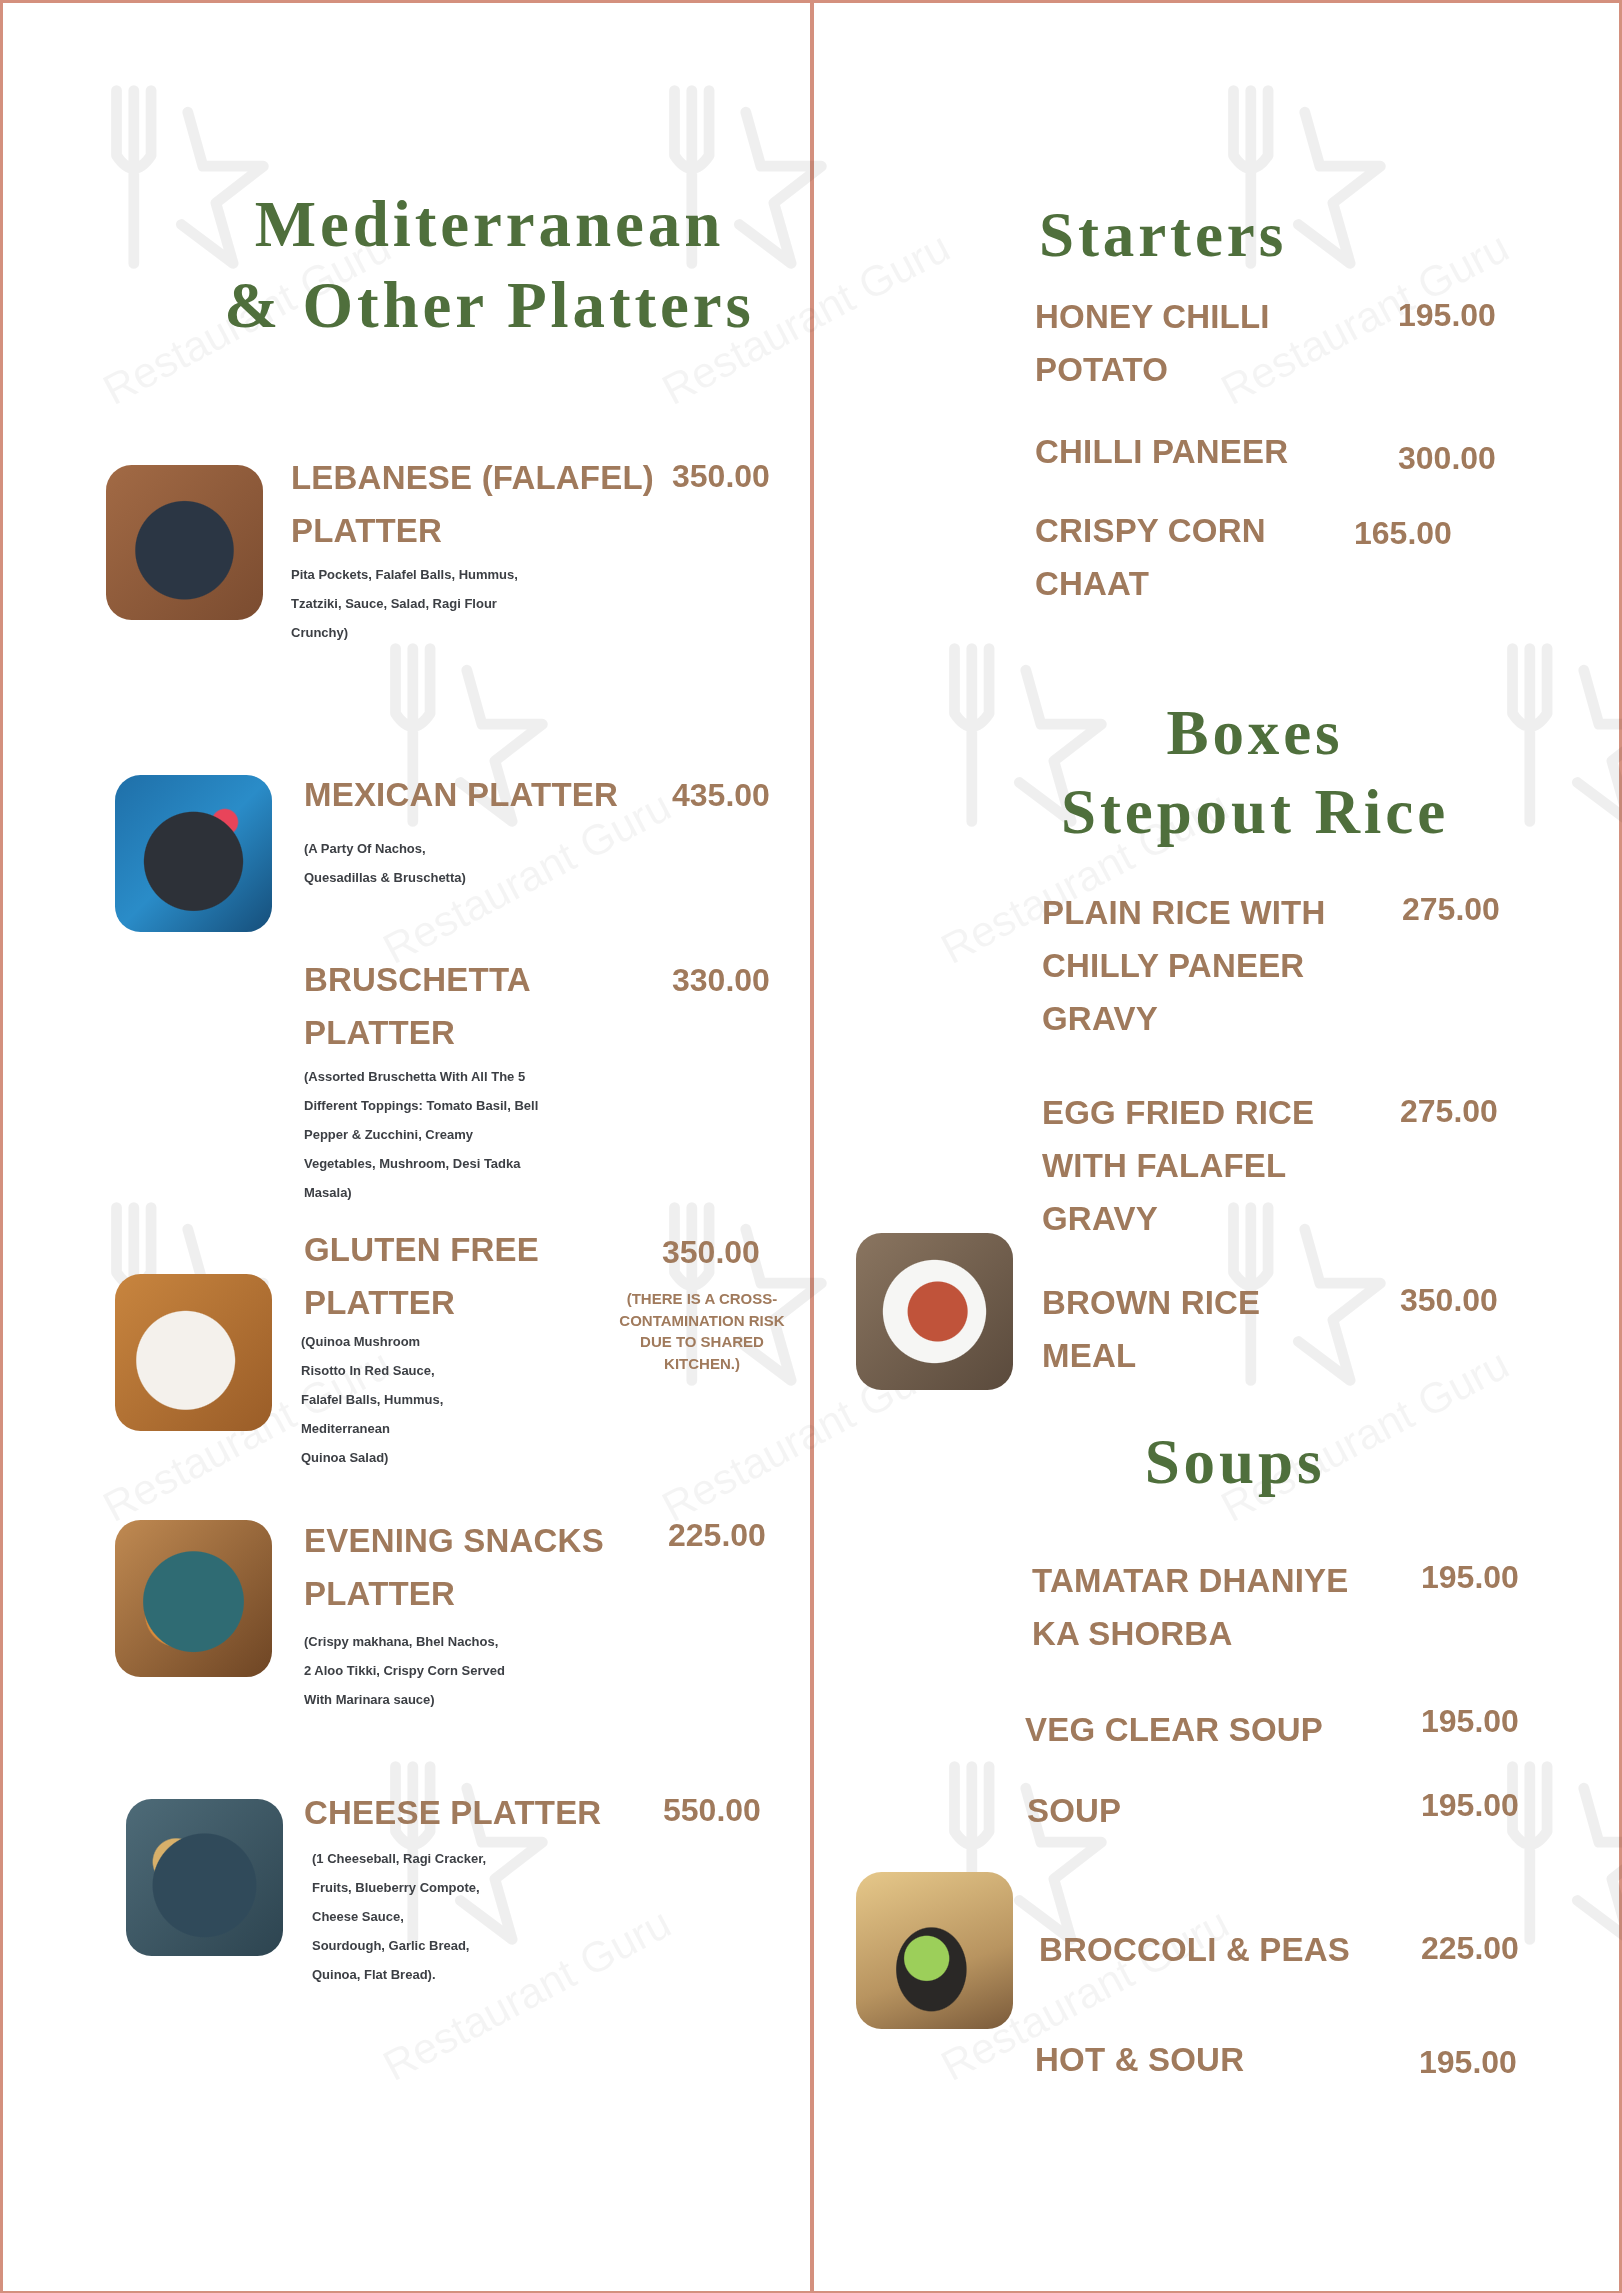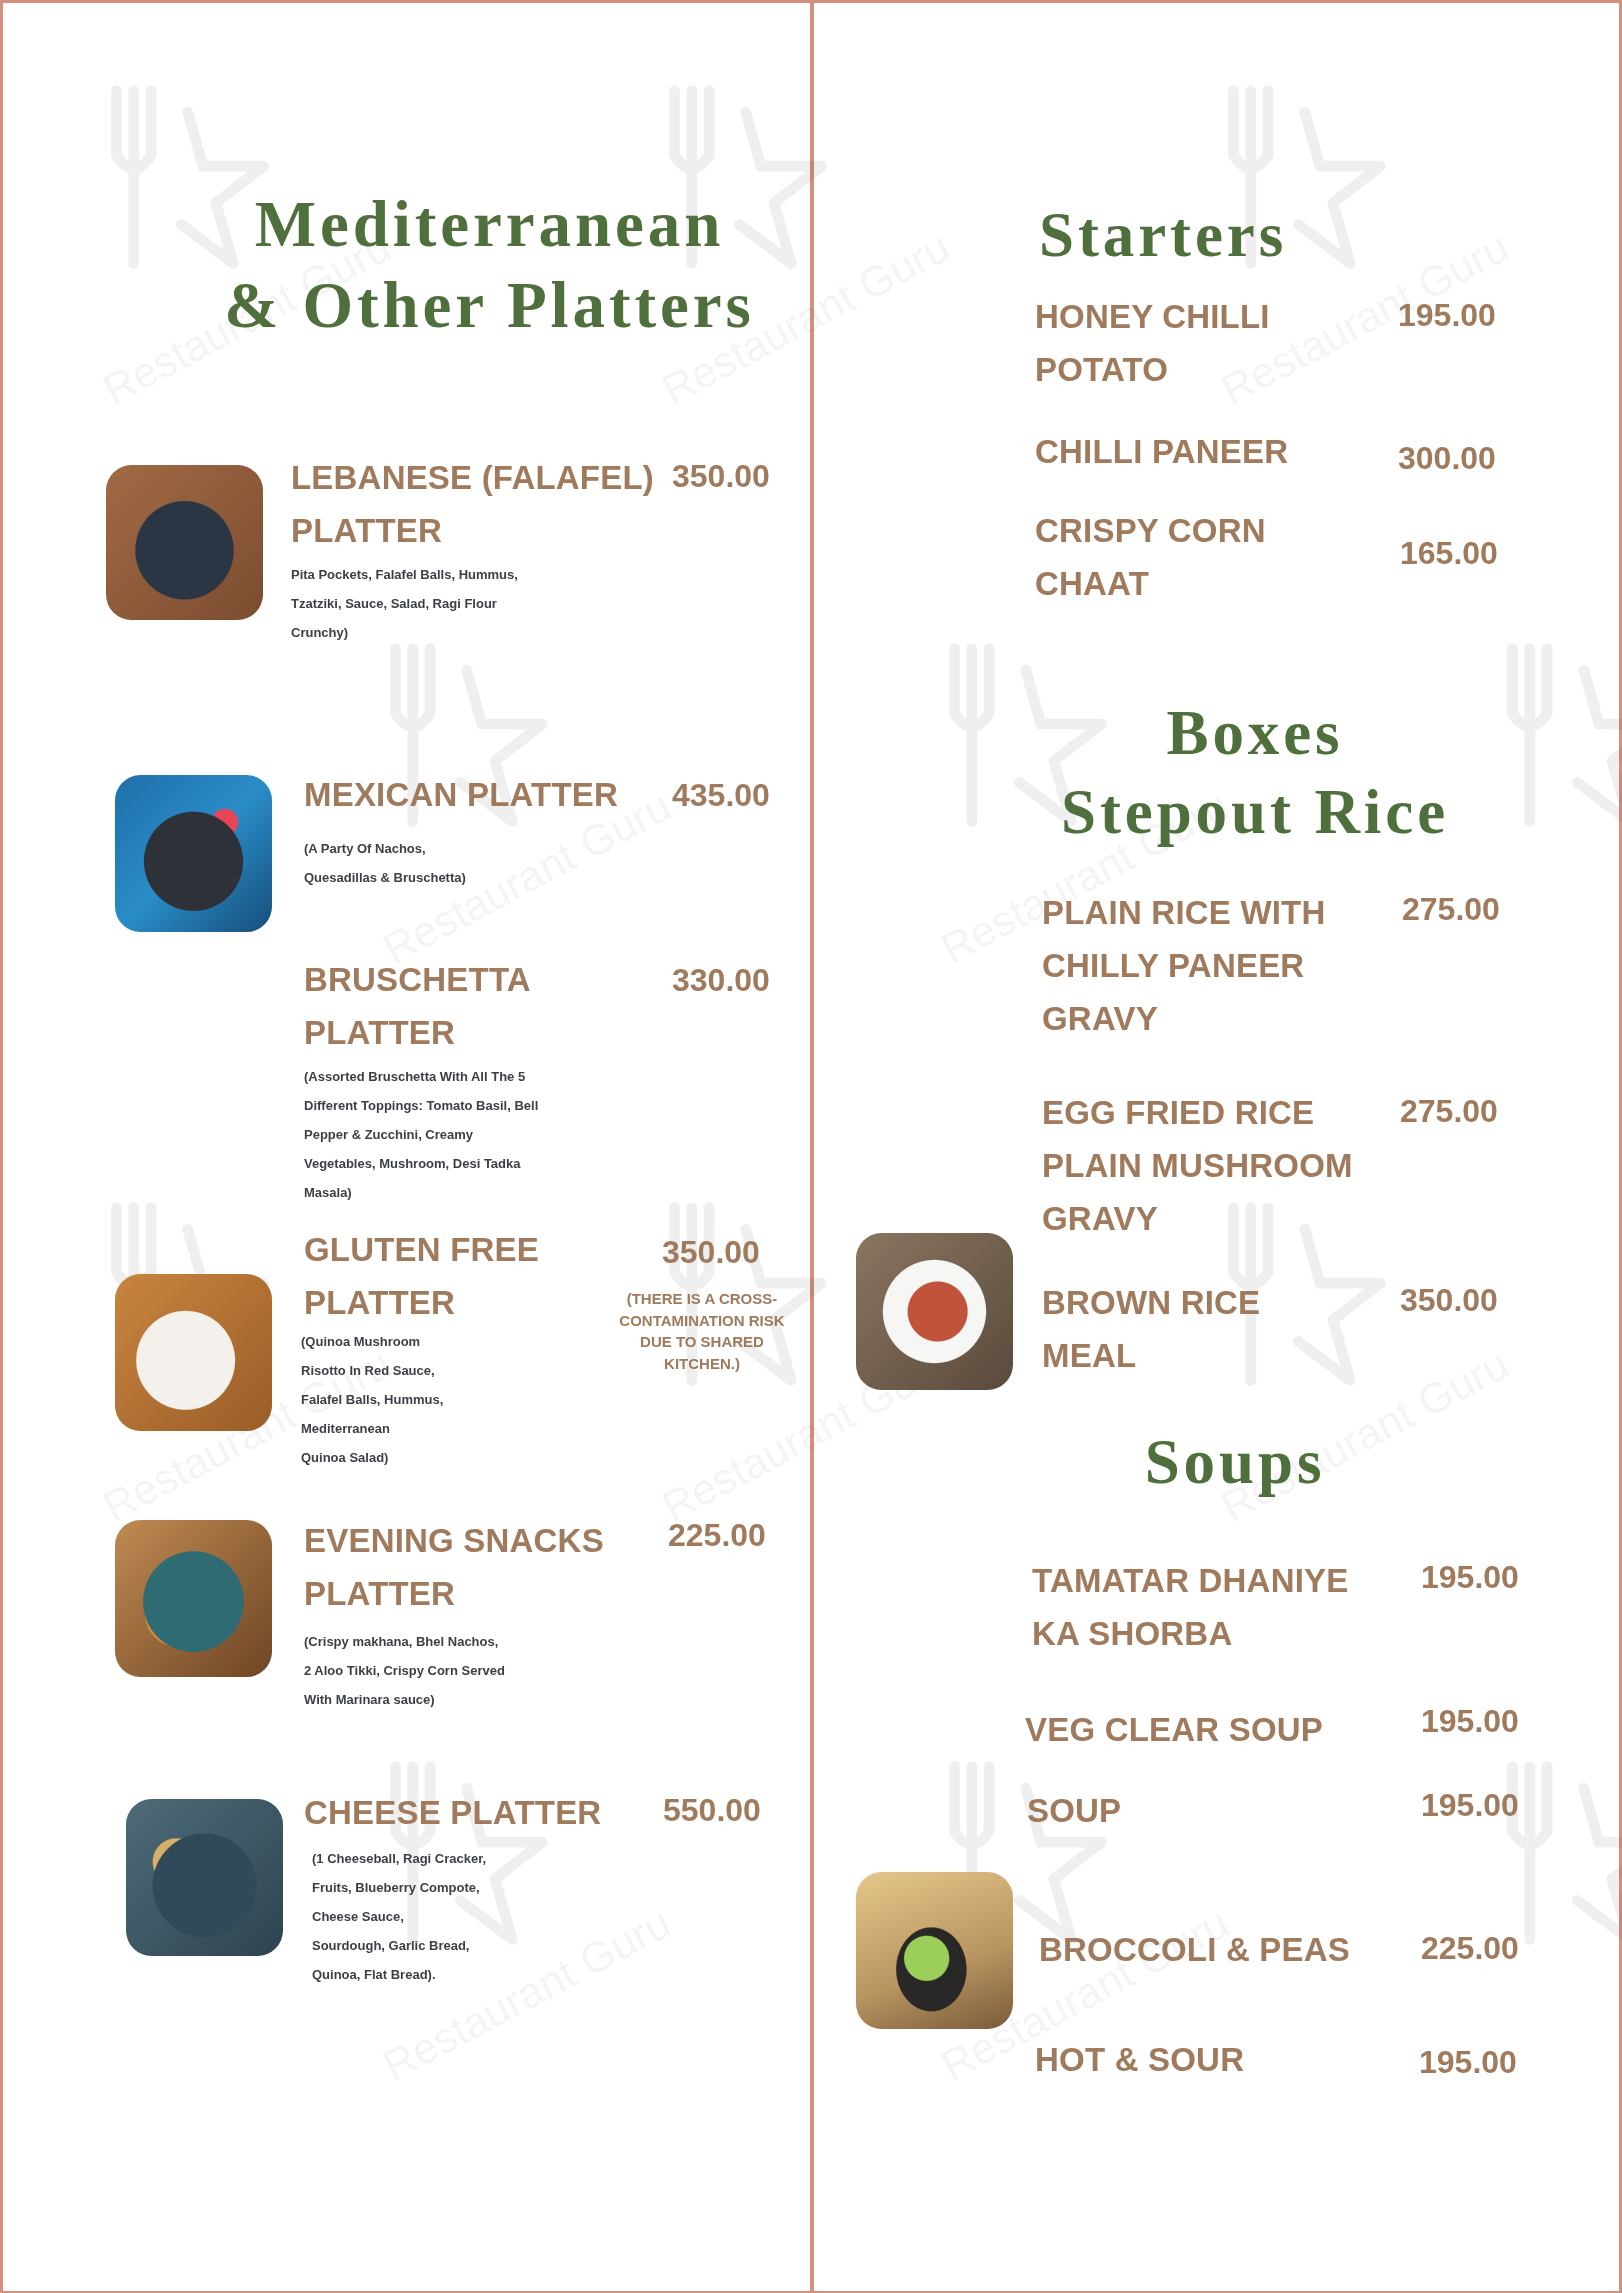--- a/index.html
+++ b/index.html
@@ -237,40 +237,40 @@
   </div>
   <div>
     <div class="item-name" style="left:1035px;top:425px;">CHILLI PANEER</div>
     <div class="item-price" style="left:1398px;top:439px;">300.00</div>
   </div>
   <div>
     <div class="item-name" style="left:1035px;top:504px;">
       <div>CRISPY CORN</div>
       <div>CHAAT</div>
     </div>
-    <div class="item-price" style="left:1400px;top:514px;margin-top:20px;">165.00</div>
+    <div class="item-price" style="left:1354px;top:514px;">165.00</div>
   </div>
 
   <div class="section-title" style="left:1000px;top:694px;width:510px;font-size:63px;">
     <div>Boxes</div>
     <div>Stepout Rice</div>
   </div>
 
   <div>
     <div class="item-name" style="left:1042px;top:886px;">
       <div>PLAIN RICE WITH</div>
       <div>CHILLY PANEER</div>
       <div>GRAVY</div>
     </div>
     <div class="item-price" style="left:1402px;top:890px;">275.00</div>
   </div>
   <div>
     <div class="item-name" style="left:1042px;top:1086px;">
       <div>EGG FRIED RICE</div>
-      <div>PLAIN MUSHROOM</div>
+      <div>WITH FALAFEL</div>
       <div>GRAVY</div>
     </div>
     <div class="item-price" style="left:1400px;top:1092px;">275.00</div>
   </div>
   <div>
     <div class="photo" style="left:856px;top:1233px;width:157px;height:157px;background:
            radial-gradient(circle at 52% 50%, #c0533a 0 26%, transparent 27%),
            radial-gradient(circle at 50% 50%, #f6f6f4 0 46%, transparent 47%),
            linear-gradient(135deg,#8a7560,#5a4a3c);"></div>
     <div class="item-name" style="left:1042px;top:1276px;">

